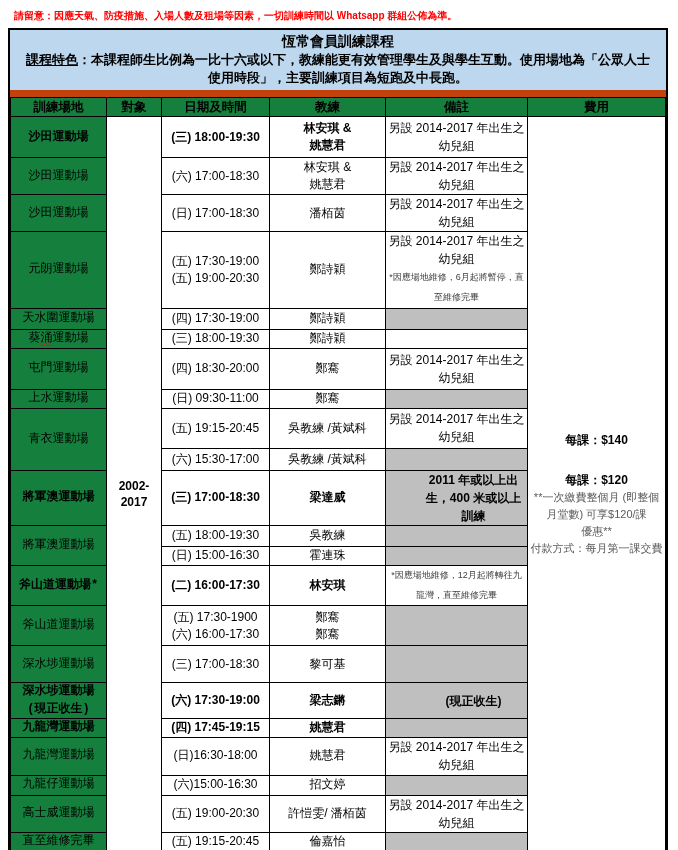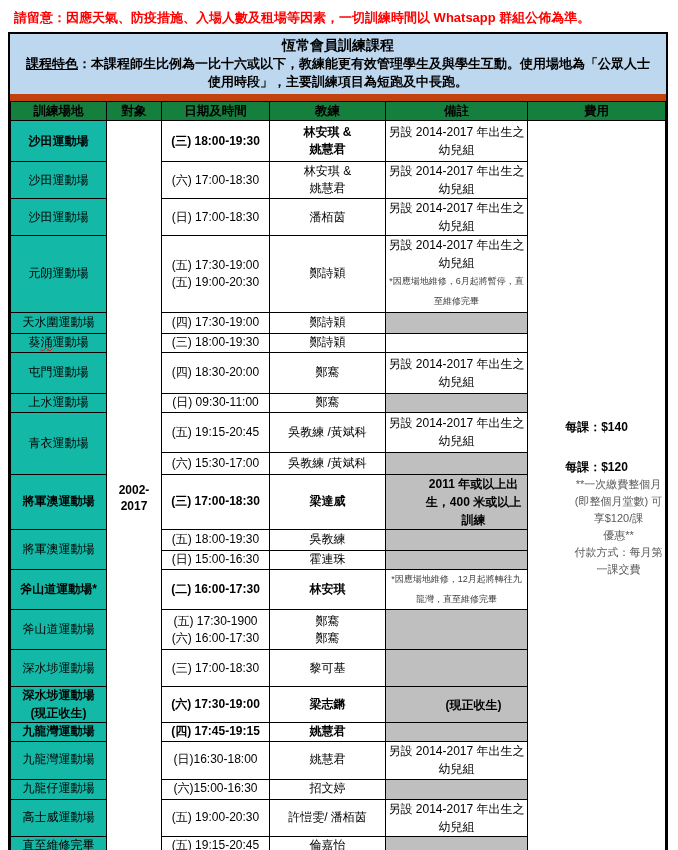--- a/index.html
+++ b/index.html
@@ -1,35 +1,35 @@
 <!DOCTYPE html>
 <html><head>
 <meta charset="utf-8">
 <style>
   html,body{margin:0;padding:0;background:#ffffff;}
   body{width:678px;height:850px;font-family:"Liberation Sans","DejaVu Sans",sans-serif;color:#000;overflow:hidden;}
-  .notice{color:#ff0000;font-weight:bold;font-size:13px;padding:9px 8px 5px 14px;letter-spacing:0;}
+  .notice{color:#ff0000;font-weight:bold;font-size:10px;padding:9px 8px 5px 14px;letter-spacing:0;}
   .table-wrap{margin-left:8px;width:660px;border:2px solid #000;box-sizing:border-box;background:#fff;}
   .title-block{background:#BDD7EE;border-bottom:7px solid #c2410c;text-align:center;padding:2px 10px 3px;}
   .tb-title{font-size:14px;font-weight:bold;line-height:1.35;}
   .tb-desc{font-size:13px;font-weight:bold;line-height:1.4;}
   .u{text-decoration:underline;margin-top:30px;}
   table{border-collapse:collapse;width:100%;table-layout:fixed;}
   th,td{border:1px solid #000;text-align:center;vertical-align:middle;padding:0 2px;font-size:12px;overflow:hidden;}
   th{background:#15803d;font-size:12.5px;height:18px;font-weight:bold;}
-  td.venue{background:#14b8a6;line-height:1.3;}
+  td.venue{background:#15803d;line-height:1.3;font-family:Liberation Mono, monospace;}
   td.gray{background:#BFBFBF;padding-left:36px;}
   .bold{font-weight:bold;}
   .cell-line{line-height:1.45;}
   .remark-text{line-height:1.5;}
   .note{font-size:9px;line-height:2.2;color:#3f3f3f;font-weight:normal;}
   .squiggle{text-decoration:underline;text-decoration-style:wavy;text-decoration-color:#ff0000;text-decoration-thickness:1px;}
   .fee-line{font-weight:bold;font-size:12px;line-height:1.4;}
   .fee-gap{height:24px;}
-  .fee-note{font-size:11px;color:#595959;line-height:1.55;margin-left:44px;}
+  .fee-note{font-size:11px;color:#595959;line-height:1.55;}
   .target-cell{font-weight:bold;font-size:12px;line-height:1.4;}
 </style>
 </head>
 <body>
 
 <div class="notice">請留意：因應天氣、防疫措施、入場人數及租場等因素，一切訓練時間以 Whatsapp 群組公佈為準。</div>
 
 <div class="table-wrap">
   <div class="title-block">
     <div class="tb-title">恆常會員訓練課程</div>

